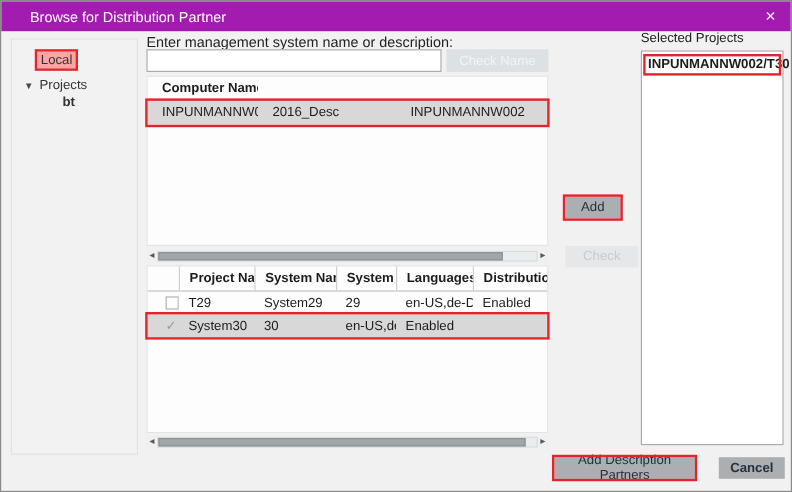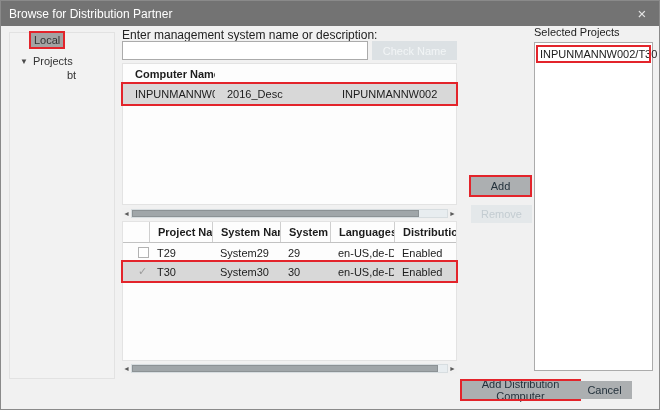--- a/index.html
+++ b/index.html
@@ -2,36 +2,36 @@
 <html><head>
 <meta charset="utf-8">
 <style>
   * { box-sizing: border-box; margin: 0; padding: 0; }
   html,body { width:660px; height:410px; }
   body { font-family:"Liberation Sans", sans-serif; }
   .window { position:relative; width:660px; height:410px; background:#f1f1f1;
             border:1px solid #8a8a8a; overflow:hidden; }
 
   
-  .titlebar { position:absolute; top:0; left:0; right:0; height:25px; background:#737373;
-              color:#ffffff; font-size:12px; display:flex; align-items:center; padding:0 0 0 8px; }
+  .titlebar { position:absolute; top:0; left:0; right:0; height:25px; background:#a21caf;
+              color:#ffffff; font-size:12px; display:flex; align-items:center; padding:0 0 0 24px; }
   .title { flex:1; }
   .close-btn { width:34px; height:25px; display:flex; align-items:center; justify-content:center;
                color:#e6e6e6; font-size:15px; cursor:default; }
 
   
   .red-box { outline:2px solid #e3242b; }
 
   
   .tree-panel { position:absolute; left:8px; top:31px; width:106px; height:347px;
                 background:#f2f2f2; border:1px solid #e2e2e2; font-size:11px; color:#333; }
-  .tree-local { margin:0 0 0 21px; display:inline-block; background:#a3a3a3; padding:1px 3px; }
+  .tree-local { margin:10px 0 0 21px; display:inline-block; background:#fca5a5; padding:1px 3px; }
   .tree-network { margin:8px 0 0 10px; display:flex; align-items:center; gap:5px; }
   .tree-expander { font-size:8px; color:#4a4a4a; }
-  .tree-child { margin:2px 0 0 57px; }
+  .tree-child { margin:2px 0 0 42px;font-weight:bold; }
 
   
   .mid-label { position:absolute; left:121px; top:27px; font-size:12px; color:#222; }
   .mid-input { position:absolute; left:121px; top:40px; width:246px; height:19px;
                border:1px solid #ababab; background:#ffffff; font-size:11px; padding:0 4px;
                font-family:"Liberation Sans", sans-serif; }
   .btn { font-family:"Liberation Sans", sans-serif; font-size:11px; border:none;
          display:flex; align-items:center; justify-content:center; cursor:default; }
   .btn-disabled-light { background:#dce1e4; color:#f2f5f6; }
   .btn-disabled { background:#e4e8ea; color:#c3ccd1; }
@@ -60,32 +60,32 @@
   .hscroll { position:absolute; left:121px; width:335px; height:11px; display:flex;
              align-items:center; background:#f0f0f0; }
   .hs1 { top:207px; } .hs2 { top:362px; }
   .hs-arrow { font-size:7px; color:#5a5a5a; width:9px; text-align:center; line-height:11px; }
   .hs-track { flex:1; height:9px; background:#e8edf0; border:1px solid #d7dde0; display:flex; }
   .hs-thumb { height:100%; background:#a0a6a9; border:1px solid #8c9295; }
   .hs1 .hs-thumb { width:91%; }
   .hs2 .hs-thumb { width:97%; }
 
   
-  .add-btn { position:absolute; left:470px; top:176px; width:59px; height:18px; }
+  .add-btn { position:absolute; left:470px; top:163px; width:46px; height:18px; }
   .remove-btn { position:absolute; left:470px; top:204px; width:61px; height:18px; }
 
   
   .sp-label { position:absolute; left:533px; top:25px; font-size:11px; color:#222; }
   .sp-list { position:absolute; left:533px; top:41px; width:119px; height:329px;
-             background:#ffffff; border:1px solid #ababab; }
+             background:#ffffff; border:1px solid #ababab;font-weight:bold; }
   .sp-item { margin:4px 3px 0 3px; padding:1px 2px; font-size:11px; color:#1c1c1c; white-space:nowrap; }
 
   
   .adp-btn { position:absolute; left:461px; top:380px; width:117px; height:18px; }
-  .cancel-btn { position:absolute; left:576px; top:380px; width:55px; height:18px; }
+  .cancel-btn { position:absolute; left:598px; top:380px; width:55px; height:18px;font-weight:bold; }
 </style>
 </head>
 <body>
 
 <div class="window">
 
   <div class="titlebar">
     <span class="title">Browse for Distribution Partner</span>
     <span class="close-btn">×</span>
   </div>
@@ -137,39 +137,38 @@
       <div class="cell">T29</div>
       <div class="cell">System29</div>
       <div class="cell">29</div>
       <div class="cell">en-US,de-DE</div>
       <div class="cell">Enabled</div>
     </div>
     <div class="trow row-selected red-box">
       <div class="cell empty">
           <span class="check-glyph">✓</span>
         </div>
-      <div class="cell">T30</div>
       <div class="cell">System30</div>
       <div class="cell">30</div>
       <div class="cell">en-US,de-DE</div>
       <div class="cell">Enabled</div>
     </div>
   </div>
   <div class="hscroll hs2">
     <span class="hs-arrow">◄</span>
     <div class="hs-track">
       <div class="hs-thumb"></div>
     </div>
     <span class="hs-arrow">►</span>
   </div>
 
   <button class="btn btn-gray add-btn red-box">Add</button>
-  <button class="btn btn-disabled remove-btn">Remove</button>
+  <button class="btn btn-disabled remove-btn">Check</button>
 
   <div class="sp-label">Selected Projects</div>
   <div class="sp-list">
     <div class="sp-item red-box">INPUNMANNW002/T30</div>
   </div>
 
-  <button class="btn btn-gray adp-btn red-box">Add Distribution Computer</button>
+  <button class="btn btn-gray adp-btn red-box">Add Description Partners</button>
   <button class="btn btn-gray cancel-btn">Cancel</button>
 
 </div>
 
 </body></html>

